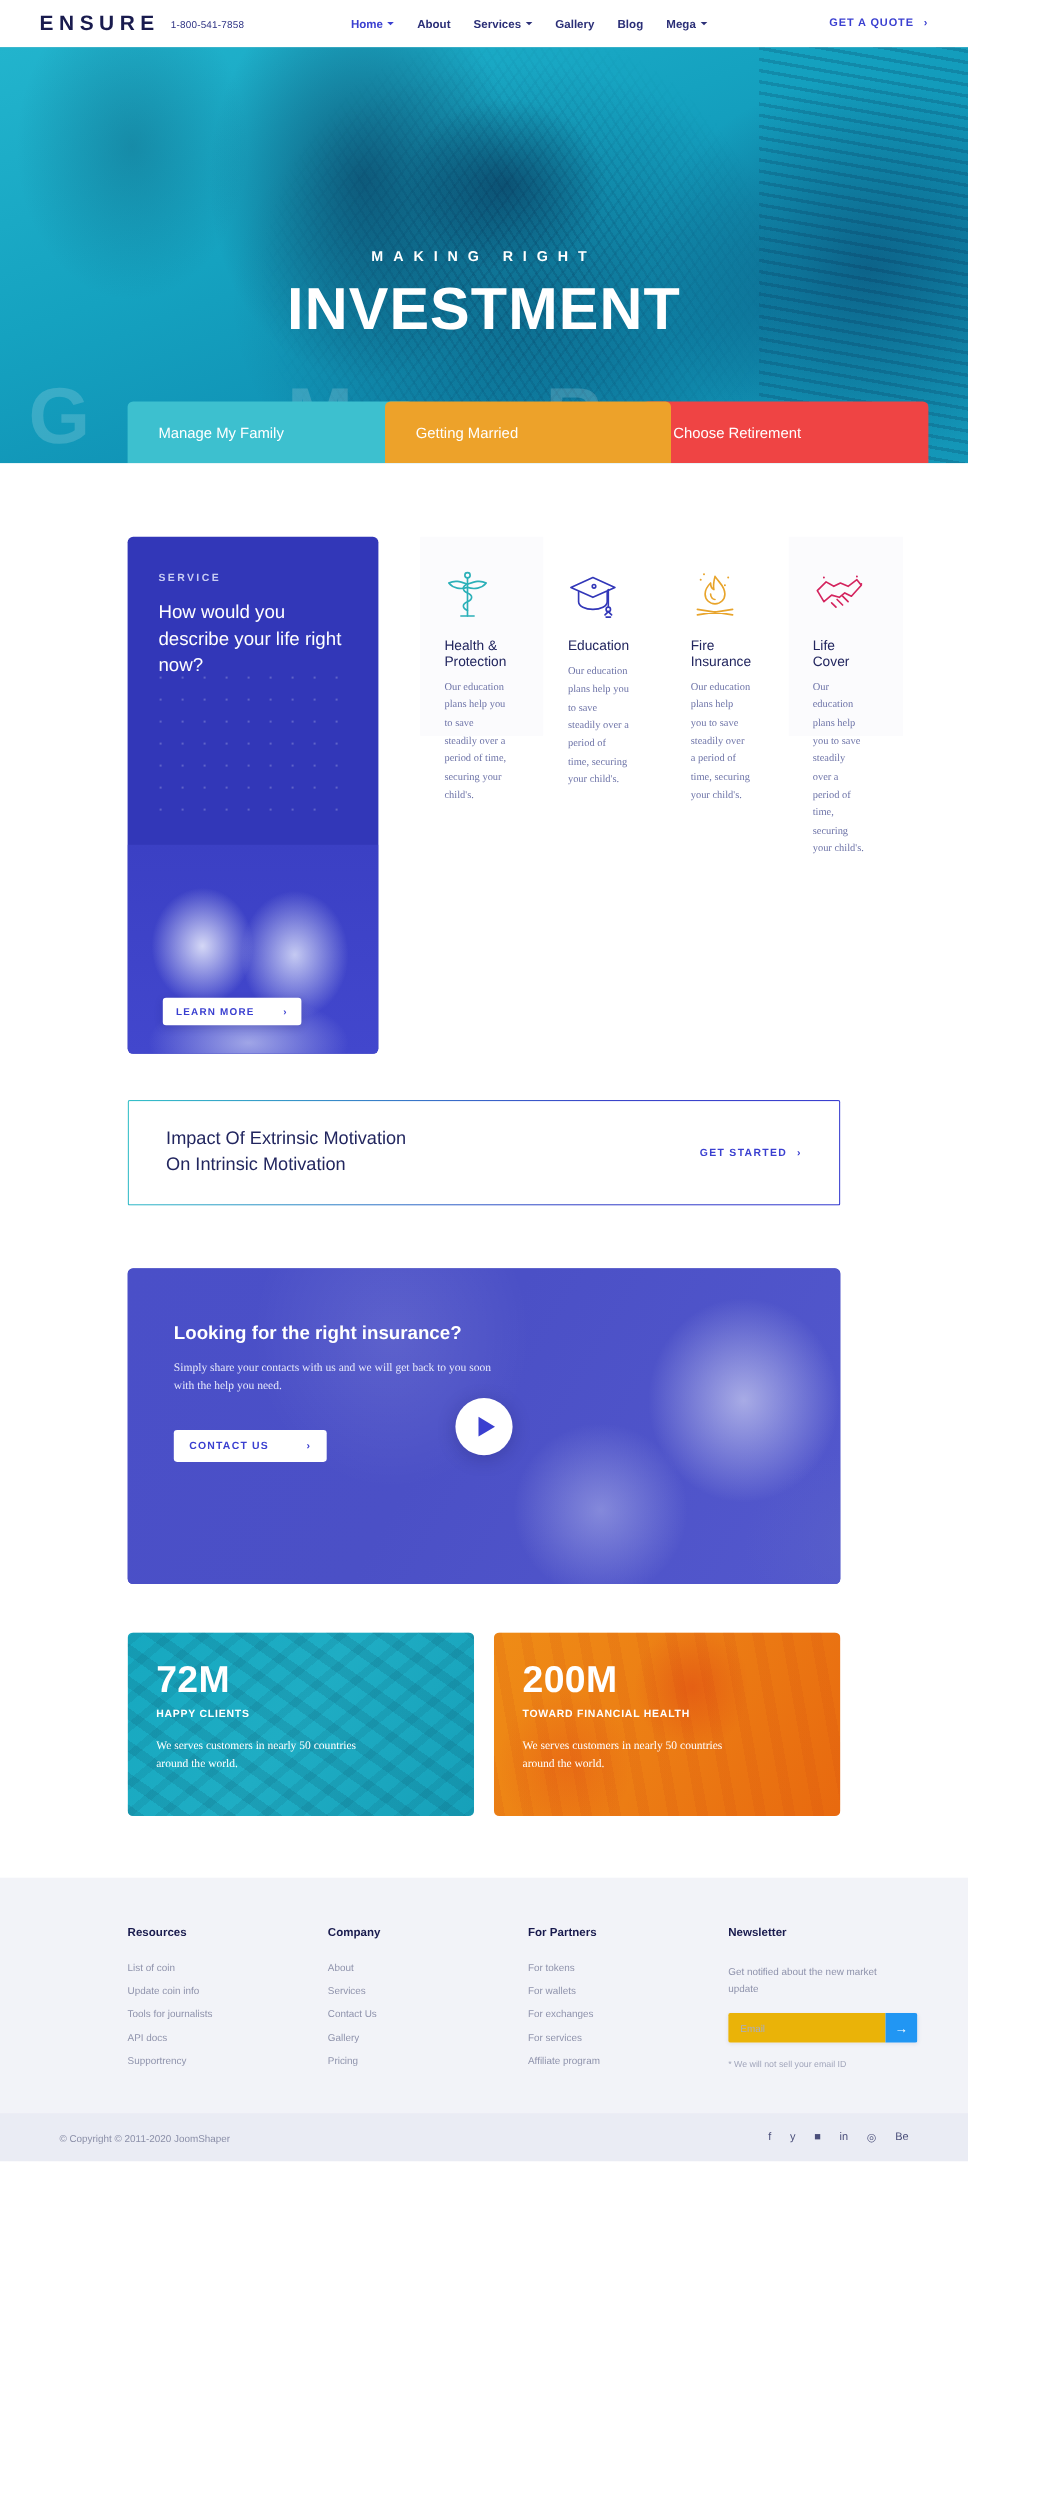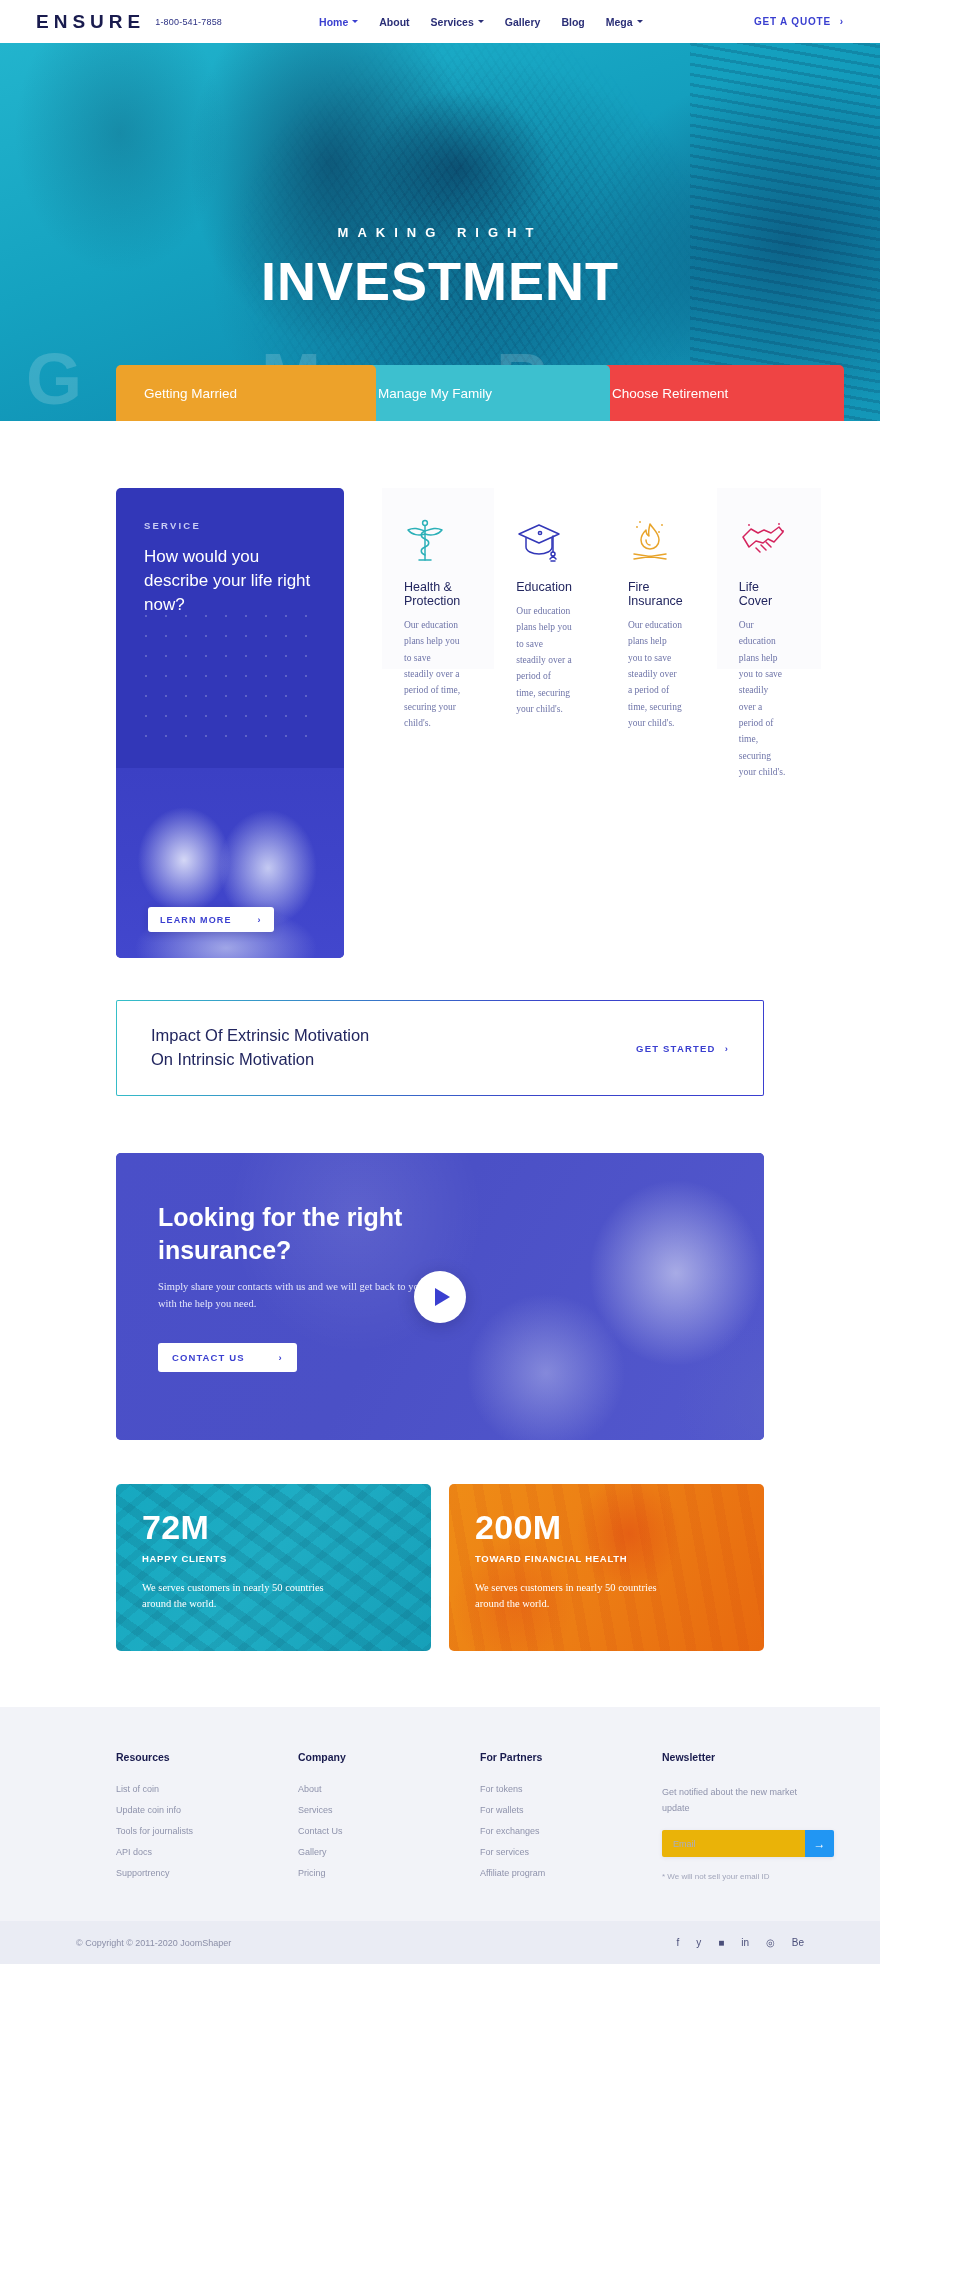--- a/index.html
+++ b/index.html
@@ -167,21 +167,21 @@
   .cta .bg {
     position:absolute; inset:0;
     background:
       radial-gradient(ellipse 140px 150px at 560px 120px, rgba(240,242,252,.55), transparent 62%),
       radial-gradient(ellipse 120px 120px at 430px 220px, rgba(220,224,248,.38), transparent 66%),
       radial-gradient(ellipse 200px 130px at 700px 250px, rgba(90,98,200,.8), transparent 70%),
       radial-gradient(ellipse 180px 200px at 240px 60px, rgba(255,255,255,.10), transparent 70%),
       linear-gradient(120deg,#4a4fc8 0%,#4b50c6 45%,#5358cd 100%);
   }
   .cta .content { position:relative; z-index:2; padding:48px 0 0 42px; }
-  .cta h2 { font-size:25px; color:#fff; font-weight:700; line-height:1.3; max-width:300px; }
+  .cta h2 { font-size:17px; color:#fff; font-weight:700; line-height:1.3; max-width:300px; }
   .cta p {
     margin-top:12px; font-size:10.5px; line-height:1.65; color:#e6e8fb; max-width:290px;
     font-family:"Liberation Serif", serif;
   }
   .contact {
     margin-top:30px; display:inline-flex; align-items:center; gap:34px;
     background:#fff; border-radius:3px; height:29px; padding:0 14px;
     font-size:9.5px; font-weight:700; letter-spacing:1.1px; color:#3a3fd0; cursor:pointer;
   }
   .play {
@@ -224,21 +224,21 @@
   .fh { font-size:10.5px; font-weight:700; color:#191b4e; }
   .fl { display:block; margin-top:11px; font-size:9px; color:#8f93ac; text-decoration:none; }
   .fl:first-of-type { margin-top:21px; }
   .fnote { margin-top:21px; font-size:9px; line-height:1.8; color:#8f93ac; max-width:155px; }
   .sub-row { margin-top:14px; display:flex; height:27px; width:172px; border-radius:2px; overflow:hidden; box-shadow:0 1px 4px rgba(40,40,90,.09); }
   .sub-row input { flex:1; border:0; outline:0; background:#eab308; padding:0 11px; font-size:9px; color:#555; font-family:"Liberation Sans",sans-serif; }
   .sub-row input::placeholder { color:#a9adc2; }
   .sub-btn { width:29px; background:#2196f3; display:flex; align-items:center; justify-content:center; color:#fff; font-size:12px; border:0; cursor:pointer; }
   .fsmall { margin-top:15px; font-size:8px; color:#a2a6bb; }
   .copyrow {
-    background:#eaecf4; padding:16px 76px; display:flex; align-items:flex-end;
+    background:#eaecf4; padding:16px 54px; display:flex; align-items:flex-end;
   }
   .copy { font-size:9px; color:#8b8fa8; }
   .socials { margin-left:auto; display:flex; gap:17px; color:#4b4f7a; font-size:10px; }
   .socials span { cursor:pointer; }
 </style>
 </head>
 <body>
 
 <div class="page">
 
@@ -280,25 +280,25 @@
         <div class="tex"></div>
         <div class="tex2"></div>
         <div class="head"></div>
     </div>
     <div class="hero-inner">
       <div class="hero-eyebrow">MAKING RIGHT</div>
       <div class="hero-title">INVESTMENT</div>
     </div>
 
     <div class="tabs" id="hero-tabs">
+        <div class="tab t2">
+          <span>Manage My Family</span>
+        </div>
         <div class="tab t1">
           <span>Getting Married</span>
-        </div>
-        <div class="tab t2">
-          <span>Manage My Family</span>
         </div>
         <div class="tab t3">
           <span>Choose Retirement</span>
         </div>
       </div>
   <div class="ghost" style="left: 26px;">G</div>
       <div class="ghost" style="left: 261px;">M</div>
       <div class="ghost" style="left: 496px;">R</div>
     </section>
 

